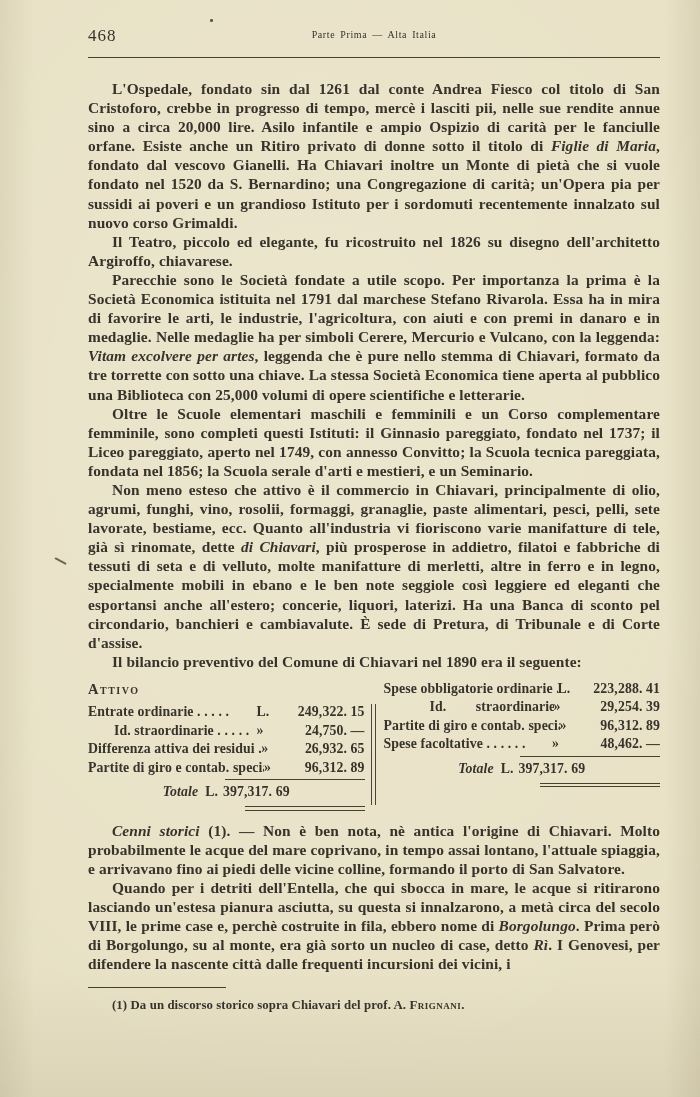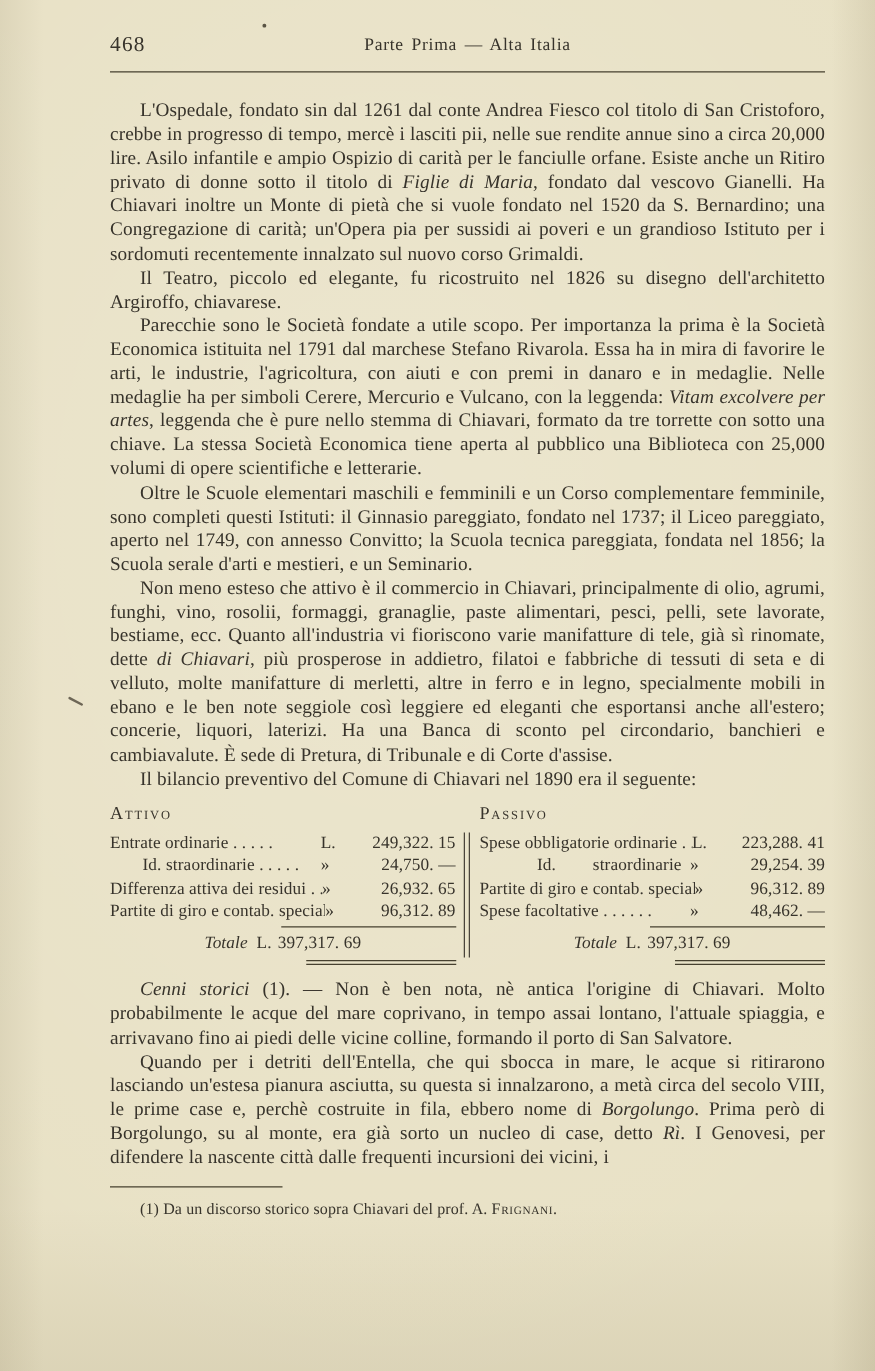--- a/index.html
+++ b/index.html
@@ -17,23 +17,23 @@
     padding:20px 40px 0 88px;
     background:
       radial-gradient(130% 105% at 45% 38%, rgba(255,255,255,0.16), rgba(0,0,0,0) 62%),
       linear-gradient(to right, rgba(110,95,60,0.10), rgba(0,0,0,0) 5%, rgba(0,0,0,0) 95%, rgba(110,95,60,0.12)),
       linear-gradient(to bottom, rgba(0,0,0,0) 88%, rgba(110,95,60,0.10)),
       #e8e1c5;
   }
   
   .header{position:relative;height:37px;border-bottom:1.6px solid #46402f;}
   .pagenum{position:absolute;left:0;top:6px;font-size:17px;letter-spacing:1px;}
-  .running-title{position:absolute;left:0;right:0;top:9px;text-align:center;font-size:14px;letter-spacing:0.6px;word-spacing:2px;}
+  .running-title{position:absolute;left:0;right:0;top:9px;text-align:center;font-size:10px;letter-spacing:0.6px;word-spacing:2px;}
   
-  .textblock{margin-top:21px;font-size:15.4px;line-height:19.1px;text-align:justify;letter-spacing:0.1px;}
+  .textblock{margin-top:21px;font-size:15.4px;line-height:19.1px;text-align:justify;letter-spacing:0.1px;font-weight:bold;}
   .para{margin:0;text-indent:24px;}
   .it{font-style:italic;}
   
   .balance{display:flex;margin:9px 0 10px;font-size:13.8px;}
   .t-col{flex:1;min-width:0;}
   .t-title{font-variant:small-caps;letter-spacing:1.5px;font-size:14.5px;margin-bottom:4px;}
   .t-row{display:flex;line-height:18.5px;white-space:nowrap;}
   .t-label{overflow:hidden;}
   .pad1{padding-left:26px;}
   .pad2{padding-left:46px;word-spacing:26px;}
@@ -114,21 +114,20 @@
           <span class="it">Totale</span>
             <span class="t-cur">L.</span>
             <span>397,317. 69</span>
         </div>
         <div class="t-dhr"></div>
       </div>
 
       <div class="t-divider"></div>
 
       <div class="t-col">
-        <div class="t-title">Passivo</div>
         <div class="t-row">
           <span class="t-label">Spese obbligatorie ordinarie .  .</span>
             <span class="t-fill"></span>
             <span class="t-cur">L.</span>
             <span class="t-amt">223,288. 41</span>
         </div>
         <div class="t-row">
           <span class="t-label pad2">Id. straordinarie</span>
             <span class="t-fill"></span>
             <span class="t-cur">»</span>

